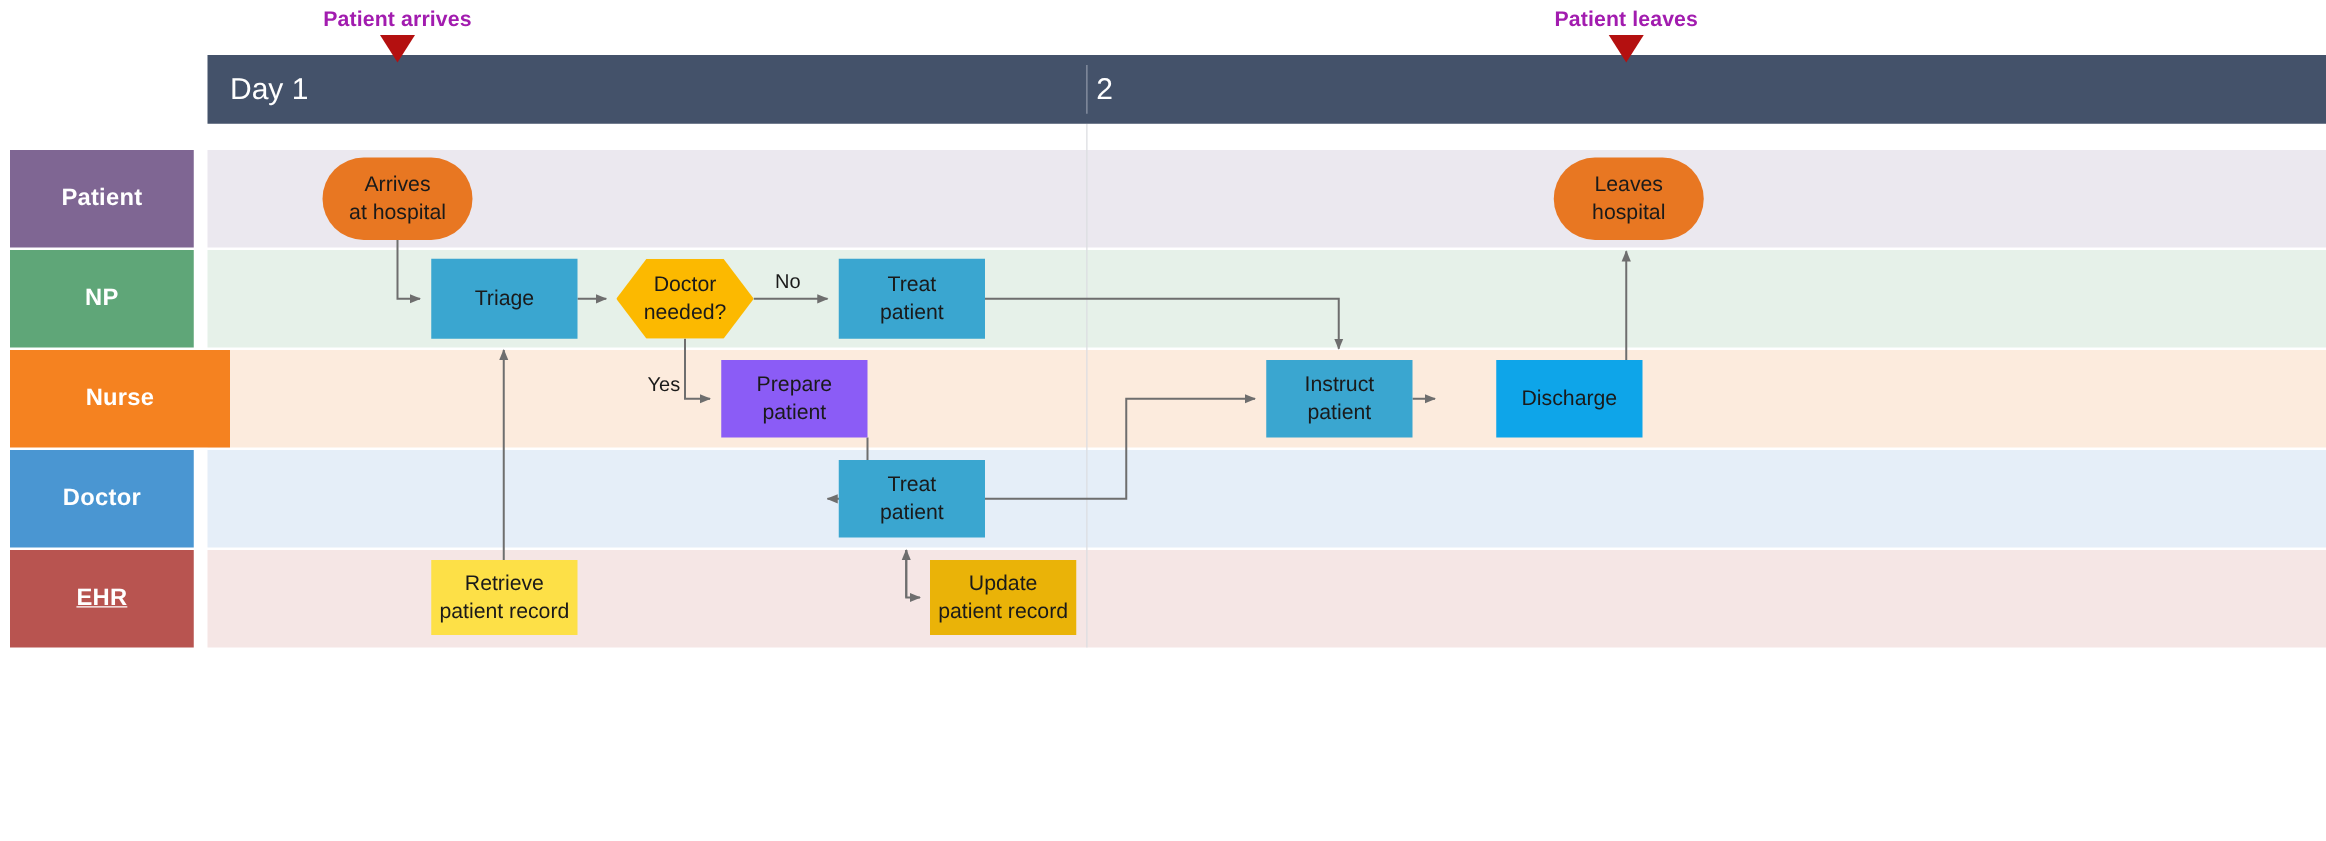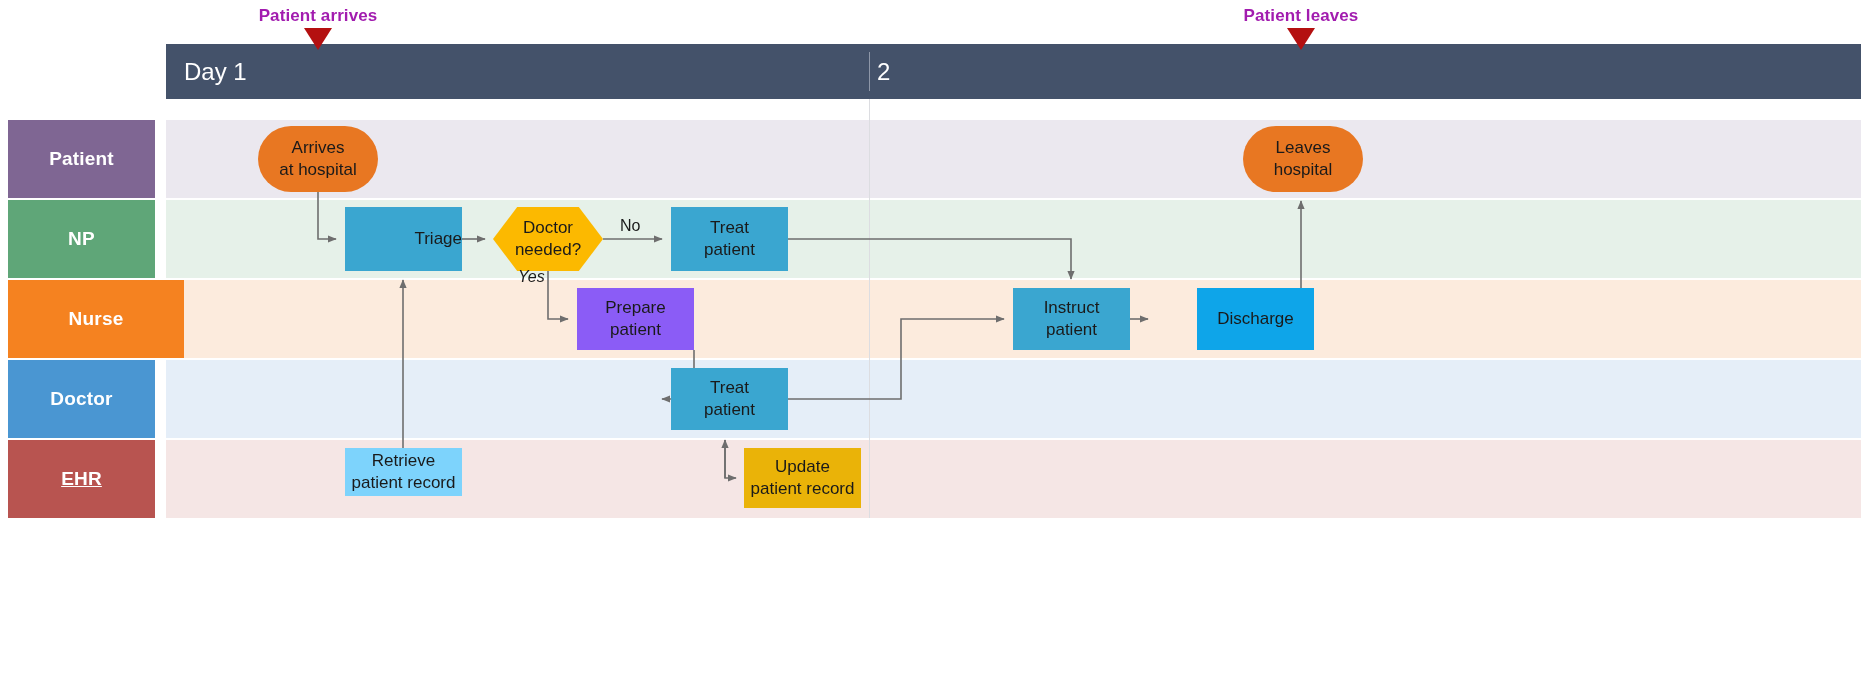--- a/index.html
+++ b/index.html
@@ -171,21 +171,21 @@
           <span class="nl">Arrives</span>
           <span class="nl">at hospital</span>
         </div>
       </div>
       <div class="node terminator" style="left: 1243px; top: 126px; width: 120px; height: 66px; background: rgb(232, 119, 34);">
         <div>
           <span class="nl">Leaves</span>
           <span class="nl">hospital</span>
         </div>
       </div>
-      <div class="node task" style="left: 345px; top: 207px; width: 117px; height: 64px; background: rgb(58, 166, 208); justify-content: flex-end;">
+      <div class="node task" style="left: 345px; top: 207px; width: 117px; height: 64px; background: rgb(58, 166, 208);">
         <div>
           <span class="nl">Triage</span>
         </div>
       </div>
       <div class="node decision" style="left: 493px; top: 207px; width: 110px; height: 64px; background: rgb(252, 185, 0);">
         <div>
           <span class="nl">Doctor</span>
           <span class="nl">needed?</span>
         </div>
       </div>
@@ -211,32 +211,32 @@
         <div>
           <span class="nl">Discharge</span>
         </div>
       </div>
       <div class="node task" style="left: 671px; top: 368px; width: 117px; height: 62px; background: rgb(58, 166, 208);">
         <div>
           <span class="nl">Treat</span>
           <span class="nl">patient</span>
         </div>
       </div>
-      <div class="node task" style="left: 345px; top: 448px; width: 117px; height: 48px; background: #7dd3fc;">
+      <div class="node task" style="left: 345px; top: 448px; width: 117px; height: 60px; background: #fde047;">
         <div>
           <span class="nl">Retrieve</span>
           <span class="nl">patient record</span>
         </div>
       </div>
       <div class="node task" style="left: 744px; top: 448px; width: 117px; height: 60px; background: #eab308;">
         <div>
           <span class="nl">Update</span>
           <span class="nl">patient record</span>
         </div>
       </div>
     </div>
 
   <div id="edge-labels-layer">
       <div class="edge-label" style="left: 620px; top: 217px;">No</div>
-      <div class="edge-label" style="left: 518px; top: 268px; font-style: italic;">Yes</div>
+      <div class="edge-label" style="left: 518px; top: 300px;">Yes</div>
     </div>
 
 </div>
 
 </body></html>

